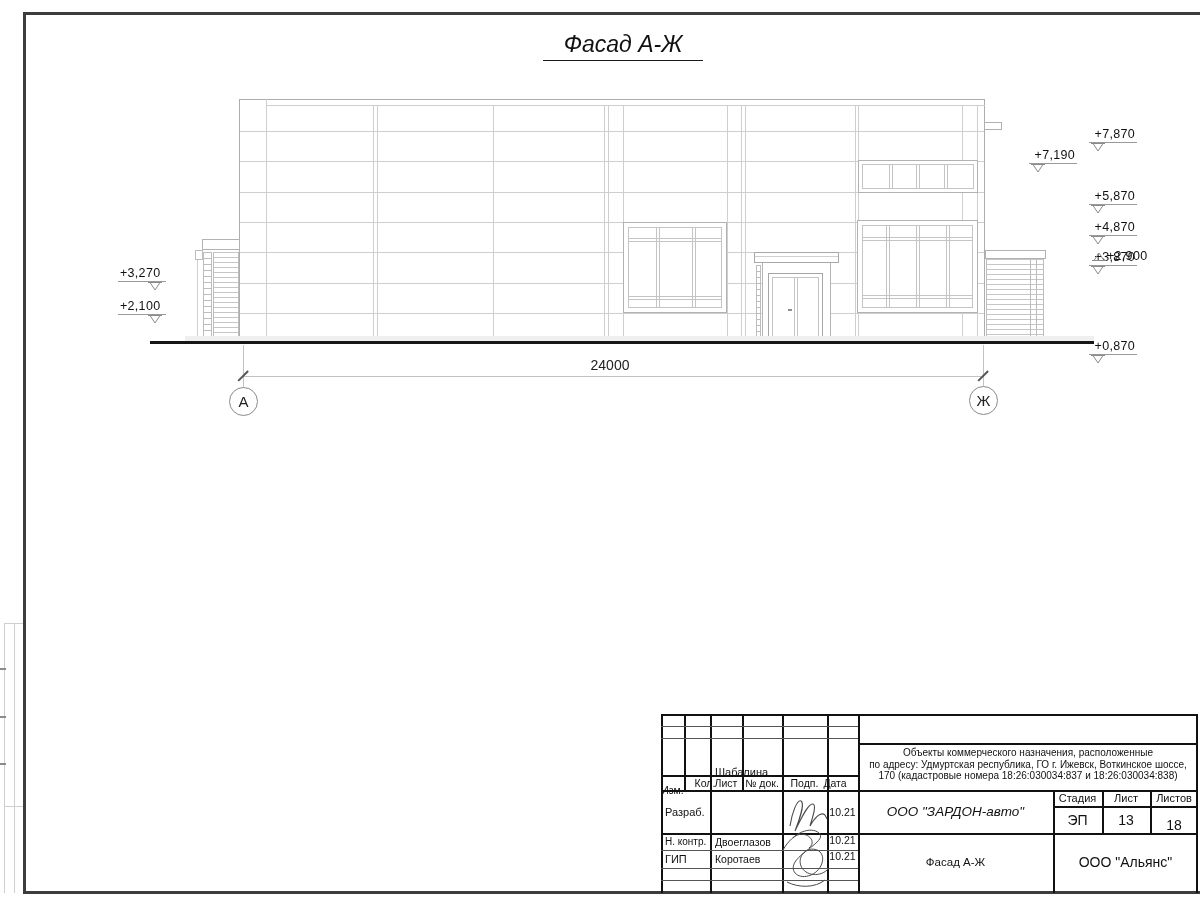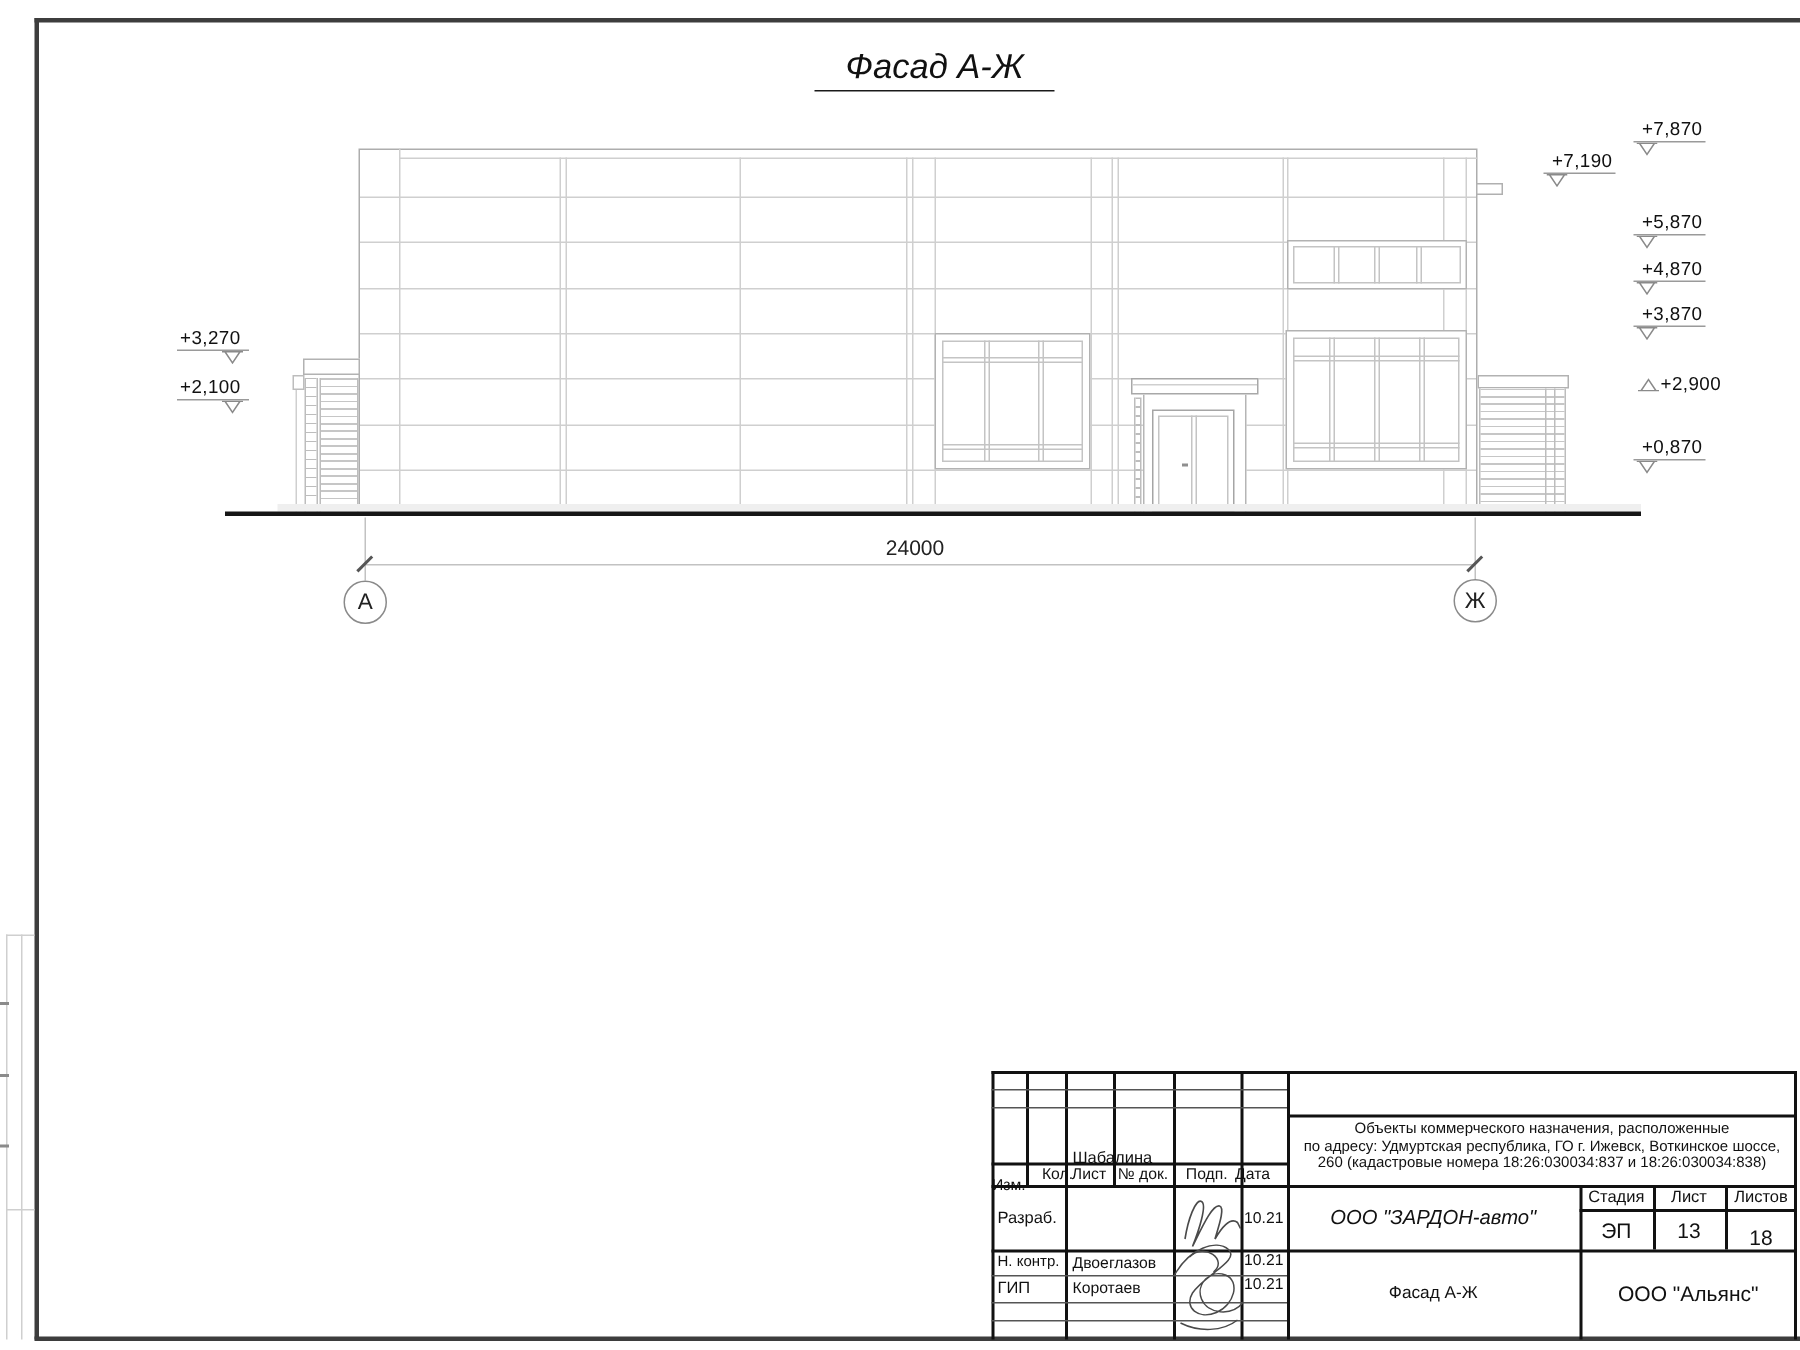--- a/index.html
+++ b/index.html
@@ -21,21 +21,21 @@
   .win{position:absolute;background:#fff;border:1px solid #b2b2b2;box-sizing:border-box;}
   .win-in{position:absolute;border:1px solid #c4c4c4;box-sizing:border-box;}
   .mull{position:absolute;width:4px;border-left:1px solid #c4c4c4;border-right:1px solid #c4c4c4;box-sizing:border-box;}
   .tran{position:absolute;height:4px;border-top:1px solid #c4c4c4;border-bottom:1px solid #c4c4c4;box-sizing:border-box;}
   
   .louv{position:absolute;background:repeating-linear-gradient(to bottom,#c6c6c6 0 1px,#ffffff 1px 5px);
         border-left:1px solid #bdbdbd;border-right:1px solid #bdbdbd;box-sizing:border-box;}
   .ladder{position:absolute;background:repeating-linear-gradient(to bottom,#bdbdbd 0 1px,#ffffff 1px 6px);
         border-left:1px solid #bdbdbd;border-right:1px solid #bdbdbd;box-sizing:border-box;}
   
-  .elev{position:absolute;width:48px;}
+  .elev{position:absolute;width:48px;margin-top:48px;}
   .elev-lbl{font-size:12.5px;letter-spacing:0.3px;border-bottom:1px solid #9a9a9a;padding-bottom:1px;}
   .elev.right .elev-lbl{text-align:right;padding-right:2px;}
   .elev.left .elev-lbl{text-align:left;padding-left:2px;}
   .elev-arr{position:absolute;top:100%;}
   .elev.right .elev-arr{left:2px;}
   .elev.left .elev-arr{right:4px;}
   
   .tick{position:absolute;width:14px;height:1.5px;background:#555;transform:rotate(-45deg);}
   .axis-circ{position:absolute;width:27px;height:27px;border:1px solid #8a8a8a;border-radius:50%;
      display:flex;align-items:center;justify-content:center;font-size:15px;color:#222;background:#fff;}
@@ -262,21 +262,21 @@
     <path d="M7,33 C9,20 14,6 18,8 C22,10 16,28 12,38 C18,26 25,10 30,11 C34,12 29,26 27,33 C31,26 37,18 42,22 L44,26" stroke="#4a4a4a" stroke-width="1.1" fill="none"></path>
   </svg>
   <svg class="abs" style="left:779px;top:824px;" width="56" height="64" viewBox="0 0 56 64">
     <path d="M4,26 C14,8 32,2 40,9 C48,16 24,26 16,38 C10,48 20,56 32,51 C44,46 48,30 38,26 C28,22 18,32 22,42 C26,52 42,54 50,44 M8,58 C20,64 36,64 46,56" stroke="#4a4a4a" stroke-width="1" fill="none"></path>
     <path d="M14,14 C24,4 40,16 30,24" stroke="#4a4a4a" stroke-width="1" fill="none"></path>
   </svg>
 
   <div class="abs desc" style="left:858px;top:743px;width:340px;height:47px;">
     <span style="display:block;">Объекты коммерческого назначения, расположенные</span>
     <span style="display:block;white-space:nowrap;">по адресу: Удмуртская республика, ГО г. Ижевск, Воткинское шоссе,</span>
-    <span style="display:block;">260 (кадастровые номера 18:26:030034:837 и 18:26:030034:838)</span>
+    <span style="display:block;">170 (кадастровые номера 18:26:030034:837 и 18:26:030034:838)</span>
   </div>
   <div class="tb ital" style="left:858px;top:790px;width:195px;height:43px;font-size:13.5px;">ООО "ЗАРДОН-авто"</div>
   <div class="tb" style="left:1053px;top:790px;width:49px;height:16px;">Стадия</div>
   <div class="tb" style="left:1102px;top:790px;width:48px;height:16px;">Лист</div>
   <div class="tb" style="left:1150px;top:790px;width:48px;height:16px;">Листов</div>
   <div class="tb" style="left:1053px;top:806px;width:49px;height:27px;font-size:14px;">ЭП</div>
   <div class="tb" style="left:1102px;top:806px;width:48px;height:27px;font-size:14px;">13</div>
   <div class="tb" style="left:1150px;top:806px;width:48px;height:38px;font-size:14px;">18</div>
   <div class="tb" style="left:858px;top:833px;width:195px;height:58px;font-size:11.5px;">Фасад А-Ж</div>
   <div class="tb" style="left:1053px;top:833px;width:145px;height:58px;font-size:14px;">ООО "Альянс"</div>

